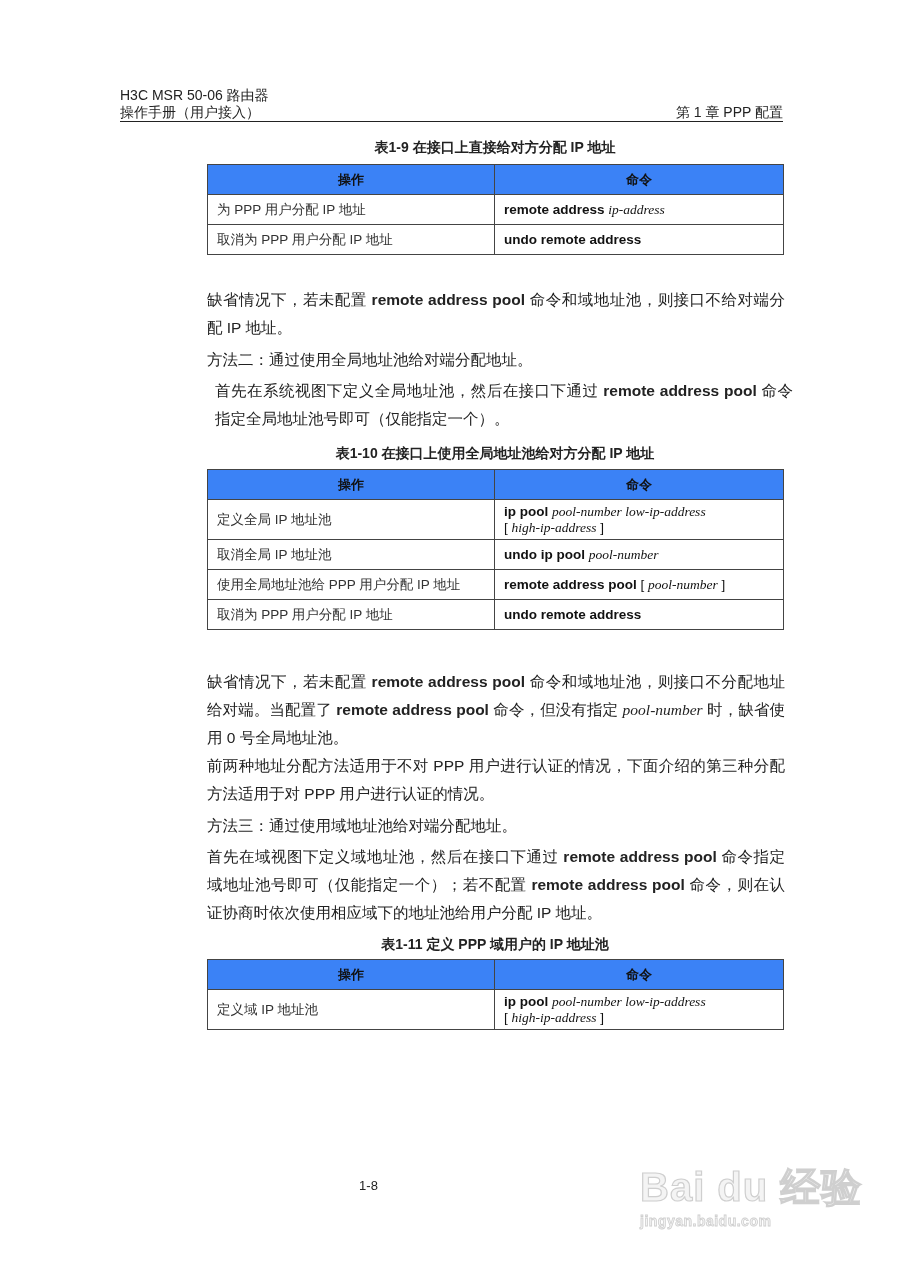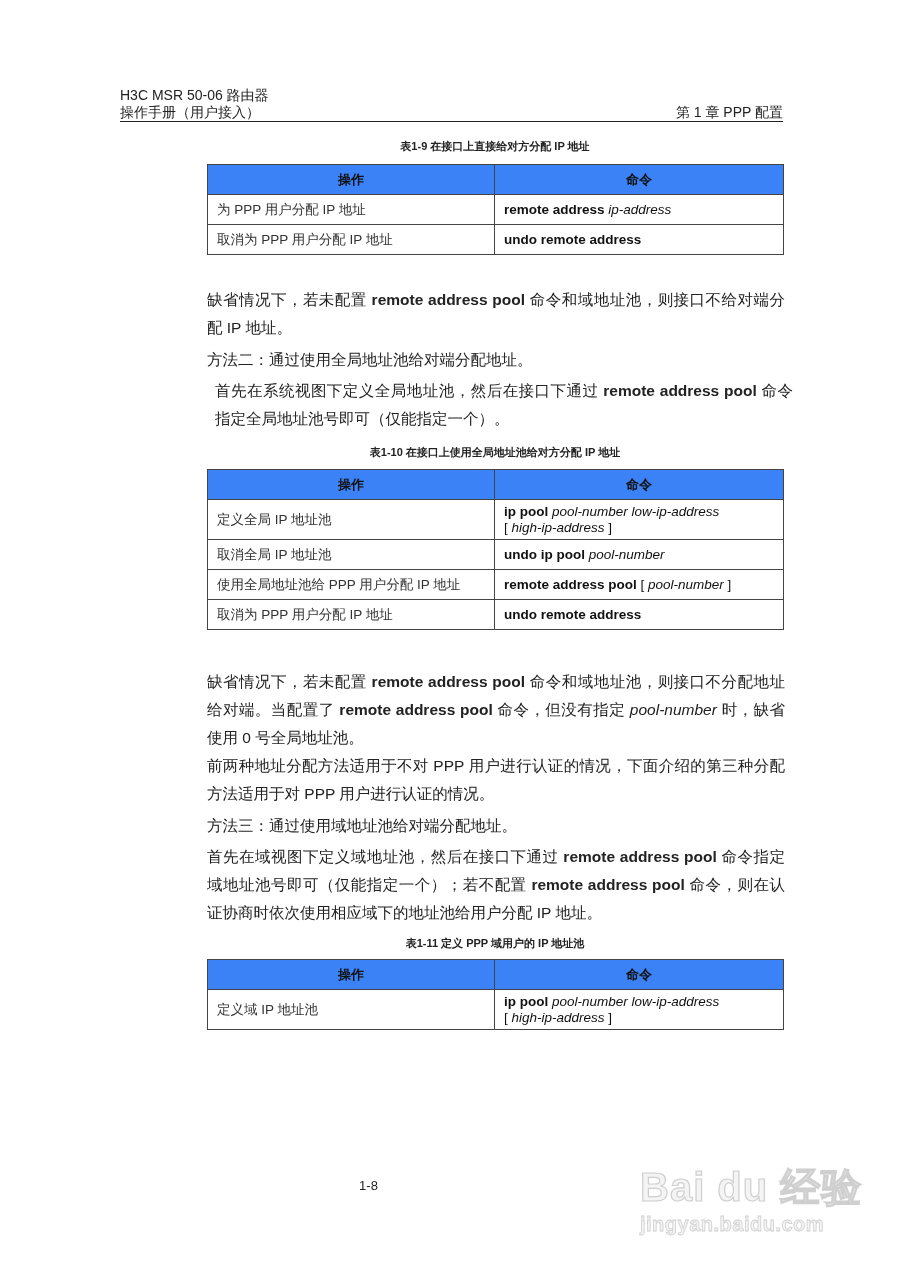--- a/index.html
+++ b/index.html
@@ -1,34 +1,34 @@
 <!DOCTYPE html>
 <html><head>
 <meta charset="utf-8">
 <style>
   html, body { margin:0; padding:0; background:#ffffff; }
   body { width:905px; height:1280px; position:relative; overflow:hidden;
          font-family:"Liberation Sans","DejaVu Sans",sans-serif; color:#111; }
   .hdr-left { position:absolute; left:120px; top:87px; font-size:14px; line-height:17px; color:#222; }
   .hdr-right { position:absolute; right:122px; top:104px; font-size:14px; line-height:17px; color:#222; }
   .hdr-rule { position:absolute; left:120px; right:122px; top:121px; height:0; border-top:1.5px solid #222; }
-  .caption { position:absolute; left:207px; width:576px; text-align:center; font-size:11px; font-weight:bold; color:#222; }
+  .caption { position:absolute; left:207px; width:576px; text-align:center; font-size:14px; font-weight:bold; color:#222; }
   table.cmd { position:absolute; left:207px; width:577px; border-collapse:collapse; font-size:13.5px; }
   table.cmd th, table.cmd td { border:1px solid #444; padding:0 9px; vertical-align:middle; text-align:left; }
   table.cmd th { background:#3b82f6; font-weight:bold; text-align:center; height:29px; font-size:13px; }
   table.cmd td.op { width:268px; color:#333; }
   table.cmd td { height:29px; }
   table.cmd td.tall { height:39px; line-height:16px; }
   .b { font-weight:bold; }
-  .i { font-style:italic; }
+  .i { font-style:italic;font-family:Liberation Serif, serif; }
   .para { position:absolute; left:207px; width:578px; font-size:15.5px; line-height:28px; color:#222; text-align:justify; }
   .footer { position:absolute; left:0; width:737px; top:1178px; text-align:center; font-size:13px; color:#222; }
   .wm { position:absolute; left:640px; top:1160px; color:#e2e2e2; font-weight:bold; }
   .wm .big { font-size:40px; letter-spacing:1px; -webkit-text-stroke:1.2px #cfcfcf; color:#f4f4f4; }
-  .wm .small { font-size:20px; display:block; margin-top:-2px; -webkit-text-stroke:0.8px #cfcfcf; color:#f4f4f4; letter-spacing:0.5px;}
+  .wm .small { font-size:14px; display:block; margin-top:-2px; -webkit-text-stroke:0.8px #cfcfcf; color:#f4f4f4; letter-spacing:0.5px;}
 </style>
 </head>
 <body>
 
 <div class="hdr-left">
   <div>H3C MSR 50-06 路由器</div>
   <div>操作手册（用户接入）</div>
 </div>
 <div class="hdr-right">第 1 章  PPP 配置</div>
 <div class="hdr-rule"></div>

